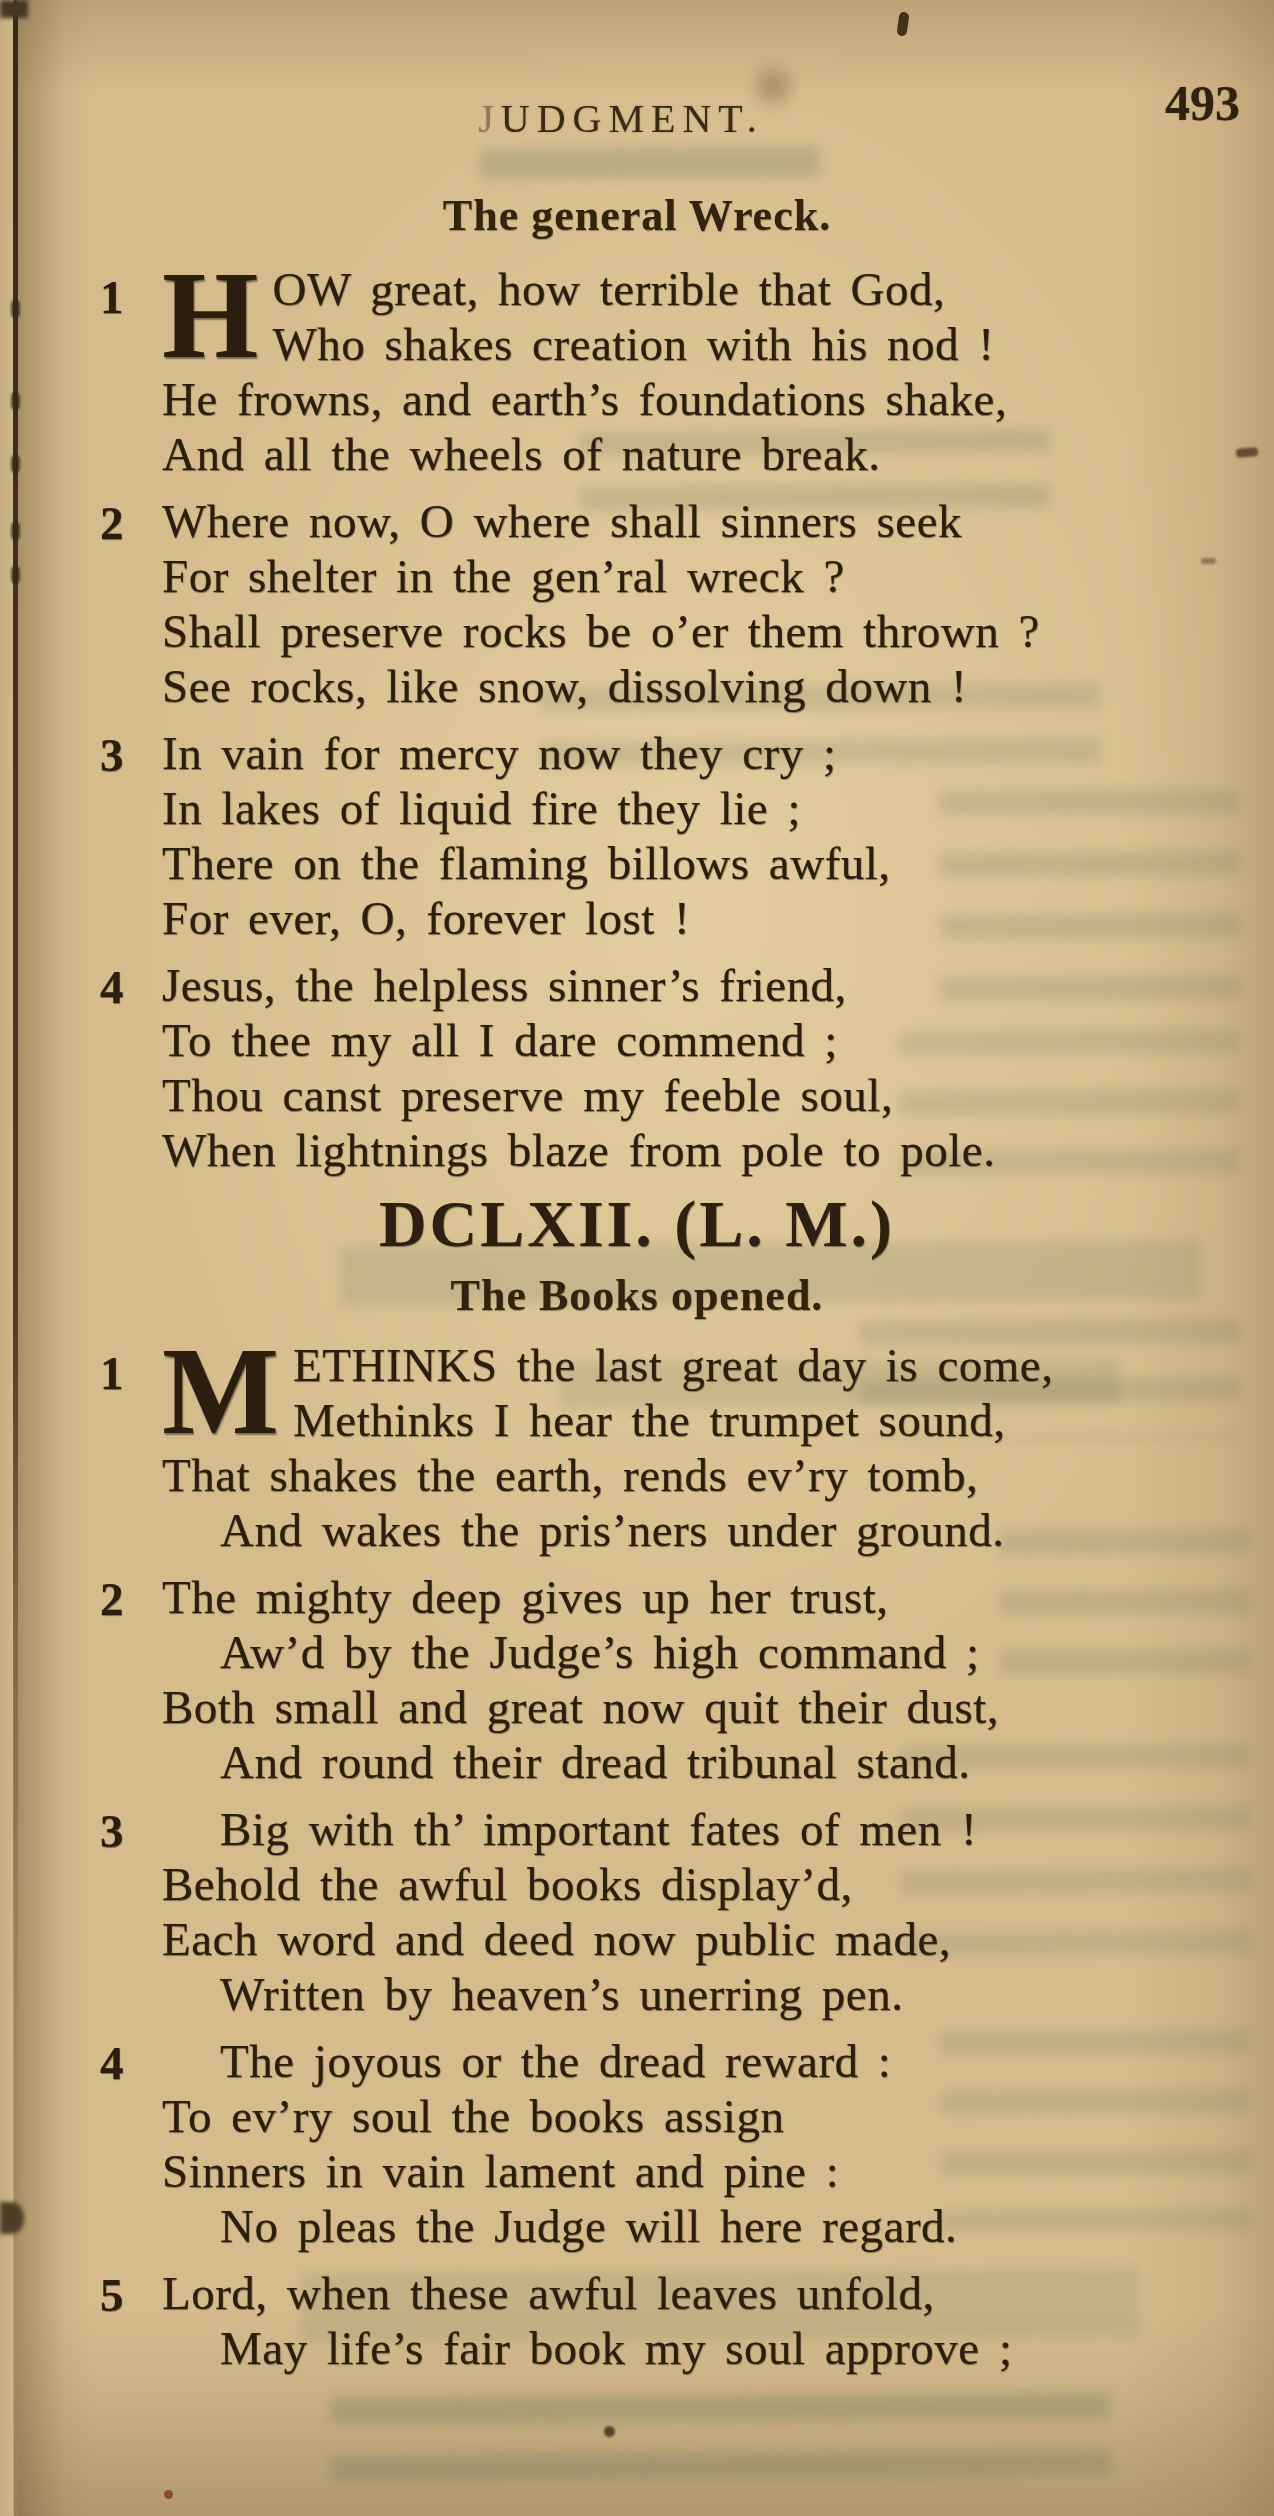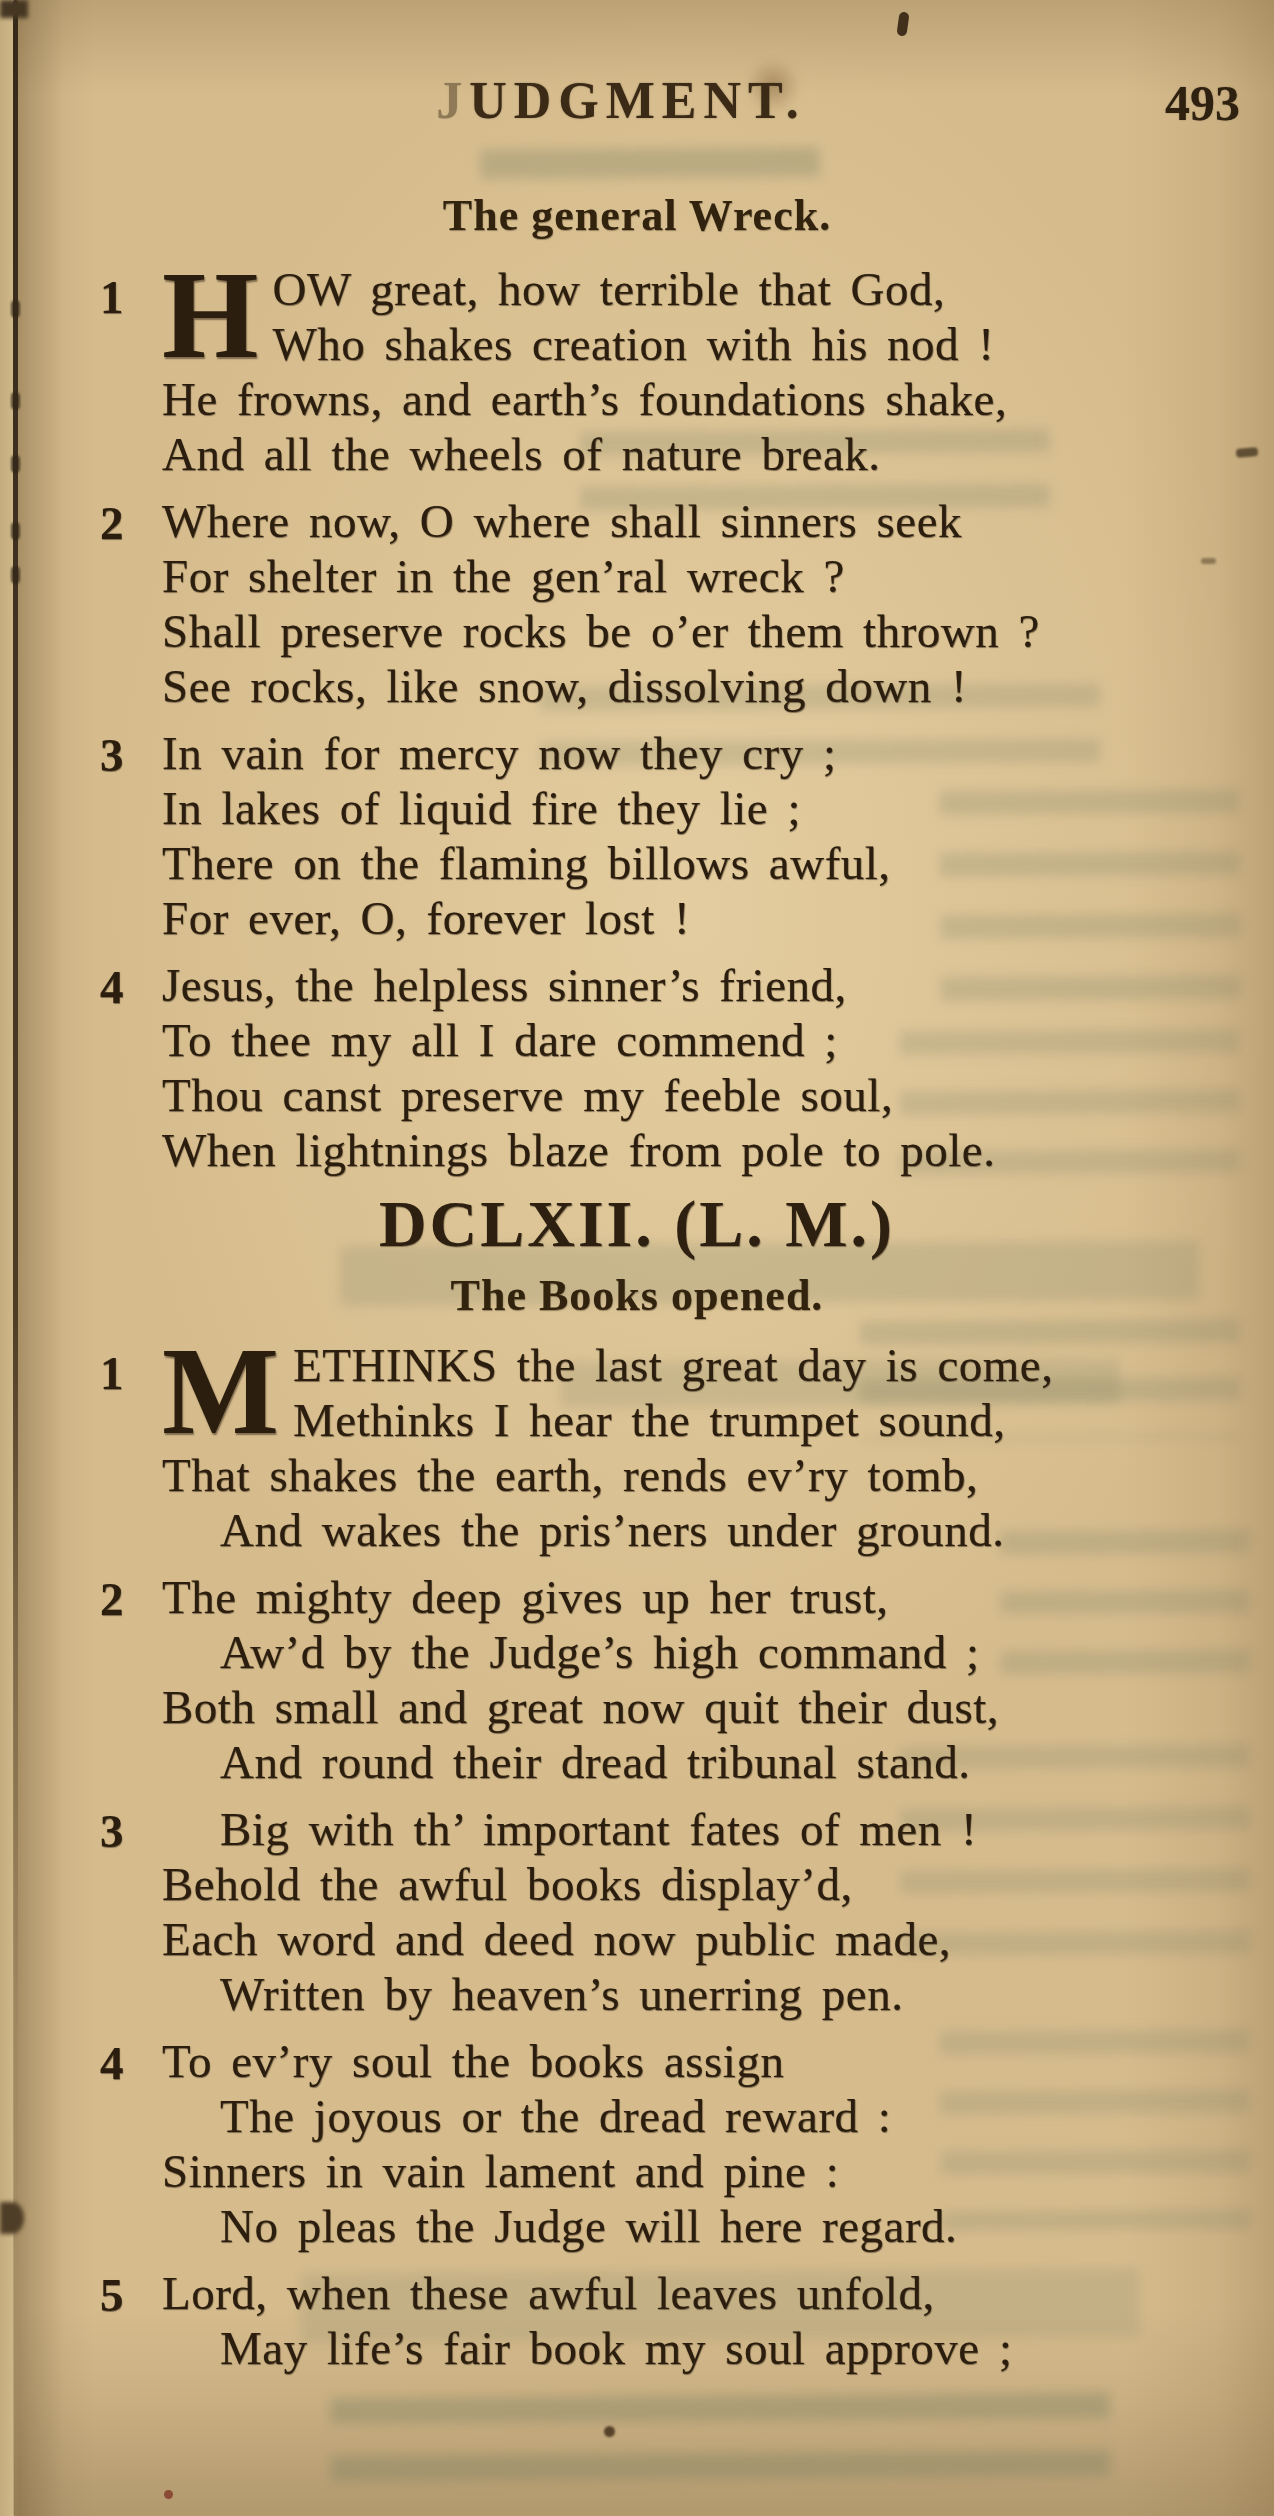--- a/index.html
+++ b/index.html
@@ -23,22 +23,22 @@
   .binding-line{position:absolute;left:13px;top:0;bottom:0;width:5px;border-radius:3px;
     background:linear-gradient(180deg,#362a19 0%,#433323 30%,#4e3c25 52%,rgba(86,67,41,.6) 66%,rgba(86,67,41,.3) 80%,rgba(86,67,41,.18) 100%);}
   .edge-shadow{position:absolute;left:18px;top:0;bottom:0;width:46px;
     background:linear-gradient(90deg,rgba(98,76,44,.26),rgba(98,76,44,0));}
   .line-node{position:absolute;width:9px;height:18px;border-radius:5px;background:#32271706;
     background:#322717;opacity:.75;filter:blur(1px);}
   .ghost{position:absolute;pointer-events:none;filter:blur(6px);transform:rotate(-.4deg);}
   .mark{position:absolute;pointer-events:none;}
   
   .running-head{position:absolute;top:0;left:0;right:0;height:150px;}
-  .head-title{position:absolute;top:80px;left:621px;transform:translateX(-50%);
-    display:block;font-size:52px;line-height:42px;letter-spacing:7px;font-weight:bold;
+  .head-title{position:absolute;top:98px;left:621px;transform:translateX(-50%);
+    display:block;font-size:40px;line-height:42px;letter-spacing:7px;font-weight:normal;
     color:#3a2a16;text-shadow:0 0 2px rgba(58,42,22,.35);}
   .head-title::first-letter{opacity:.45;}
   .page-num{position:absolute;top:78px;right:34px;font-size:50px;line-height:50px;
     font-weight:bold;color:#2e2110;text-shadow:0 0 1.5px rgba(46,33,16,.4);}
   
   .content{position:absolute;inset:0;padding-top:178px;}
   .hymn-number{margin:0;text-align:center;font-size:66px;line-height:68px;
     letter-spacing:3px;font-weight:bold;color:#2d2010;
     text-shadow:.7px .9px 1px rgba(45,32,16,.45);}
   .hymn + .hymn{margin-top:8px;}
@@ -172,22 +172,22 @@
             <div class="stanza-lines">
               <div class="line indent">Big with th’ important fates of men !</div>
               <div class="line">Behold the awful books display’d,</div>
               <div class="line">Each word and deed now public made,</div>
               <div class="line indent">Written by heaven’s unerring pen.</div>
             </div>
           </div>
           <div class="stanza">
             <span class="stanza-num">4</span>
             <div class="stanza-lines">
+              <div class="line indent">The joyous or the dread reward :</div>
               <div class="line">To ev’ry soul the books assign</div>
-              <div class="line indent">The joyous or the dread reward :</div>
               <div class="line">Sinners in vain lament and pine :</div>
               <div class="line indent">No pleas the Judge will here regard.</div>
             </div>
           </div>
           <div class="stanza">
             <span class="stanza-num">5</span>
             <div class="stanza-lines">
               <div class="line">Lord, when these awful leaves unfold,</div>
               <div class="line indent">May life’s fair book my soul approve ;</div>
             </div>

